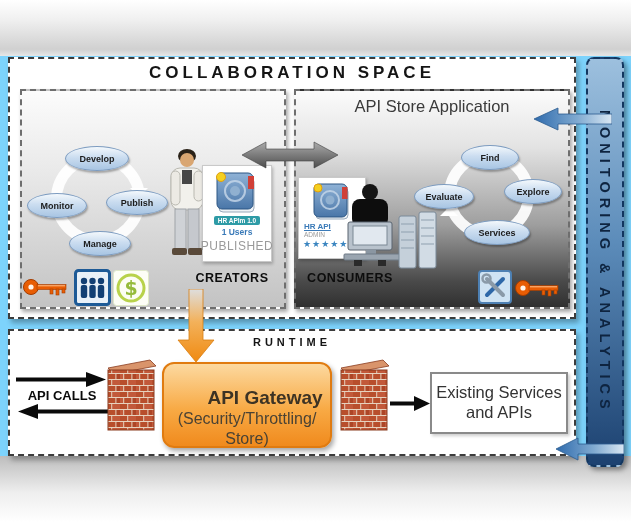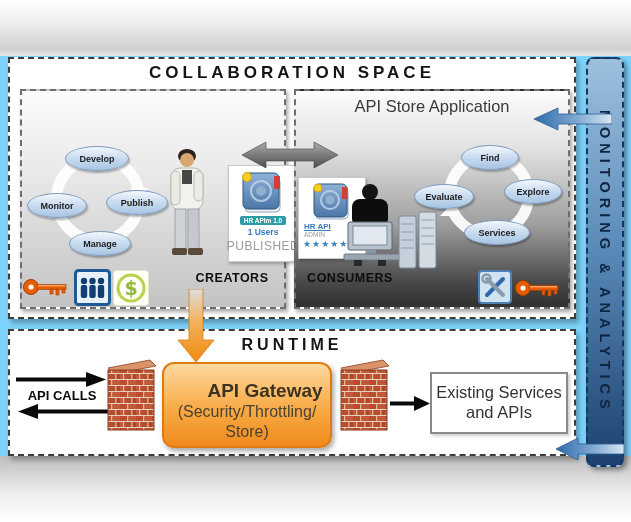--- a/index.html
+++ b/index.html
@@ -16,21 +16,21 @@
   
   .dashed-outer { border:2px dashed #3c3c3c; background:#fff;
     box-shadow:3px 4px 5px rgba(0,0,0,.3); }
   .dashed-inner { border:2px dashed #6e6e6e; box-shadow:2px 3px 4px rgba(0,0,0,.35); }
 
   .collab-box { left:8px; top:57px; width:568px; height:262px; }
   .runtime-box { left:8px; top:329px; width:568px; height:127px; }
 
   .hand-title { font-weight:bold; color:#151515; letter-spacing:4px; text-align:center; }
   .collab-title { left:8px; top:63px; width:568px; font-size:17px; }
-  .runtime-title { left:8px; top:336px; width:568px; font-size:16px; }
+  .runtime-title { left:8px; top:336px; width:568px; font-size:11px; }
 
   .publisher-box { left:20px; top:89px; width:266px; height:220px;
     background:linear-gradient(180deg,#fcfcfc 0%,#e9e9e9 38%,#c3c3c3 100%); }
   .store-box { left:294px; top:89px; width:276px; height:220px;
     background:linear-gradient(180deg,#fbfbfb 0%,#e3e3e3 26%,#9e9e9e 62%,#4a4a4a 88%,#303030 100%); }
   .app-title { font-size:16.5px; color:#3a3a3a; text-align:center; }
   .publisher-title { left:20px; top:97px; width:266px; }
   .store-title { left:294px; top:97px; width:276px; }
 
   
@@ -40,38 +40,38 @@
   .ring-head { width:0; height:0; border:9px solid transparent; }
   .bubble { border-radius:50%;
     background:linear-gradient(180deg,#f3f8fc 0%,#cbddf0 45%,#a8c5e3 100%);
     border:1px solid #7d9cc0; box-shadow:1px 2px 2px rgba(0,0,0,.3);
     display:flex; align-items:center; justify-content:center;
     font-size:9px; font-weight:bold; color:#1c1c1c; }
 
   
   .api-card { background:#fff; border:1px solid #c9c9c9; box-shadow:1px 2px 3px rgba(0,0,0,.25);
     display:flex; flex-direction:column; align-items:center; }
-  .card-pub { left:228px; top:165px; width:70px; height:97px; padding-top:3px; }
+  .card-pub { left:202px; top:165px; width:70px; height:97px; padding-top:3px; }
   .card-store { left:298px; top:177px; width:68px; height:82px; padding-top:2px; align-items:flex-start; }
   .api-badge { background:#2e9ba6; color:#fff; font-size:6.5px; font-weight:bold;
     border-radius:2px; padding:1px 4px; margin-top:1px; }
   .api-users { color:#3a7ab8; font-size:8.5px; font-weight:bold; margin-top:2px; }
   .api-status { color:#9a9a9a; font-size:12px; margin-top:2px; letter-spacing:.5px; }
   .api-name { color:#3a7ab8; font-size:8px; font-weight:bold; text-decoration:underline; margin-left:5px; }
   .api-owner { color:#999; font-size:6.5px; margin-left:5px; }
   .api-stars { color:#3a85c0; font-size:9px; letter-spacing:1px; margin-left:4px; margin-top:1px; }
 
   .role-label { font-size:12.5px; font-weight:bold; color:#0d0d0d; text-align:center; letter-spacing:.5px; }
 
   
   .gateway { left:162px; top:362px; width:170px; height:86px; border-radius:12px;
     border:2px solid #e07b10; text-align:center;
     background:linear-gradient(180deg,#fcd9a0 0%,#f8aa45 55%,#f08a1d 100%);
     box-shadow:2px 3px 5px rgba(0,0,0,.35); }
-  .gateway-title { font-size:19px; font-weight:bold; color:#3d3324; margin-top:16px;padding-left:36px; }
+  .gateway-title { font-size:19px; font-weight:bold; color:#3d3324; margin-top:23px;padding-left:36px; }
   .gateway-sub { font-size:16px; color:#4a4234; line-height:1.25; }
   .existing { left:430px; top:372px; width:138px; height:62px; background:#fff;
     border:2px solid #8a8a8a; display:flex; flex-direction:column;
     align-items:center; justify-content:center; box-shadow:2px 2px 3px rgba(0,0,0,.2); }
   .existing-line { font-size:16.5px; color:#333; line-height:1.2; }
 
   .api-calls-label { left:16px; top:388px; width:92px; text-align:center;
     font-size:13px; font-weight:bold; color:#0a0a0a; }
 
   

